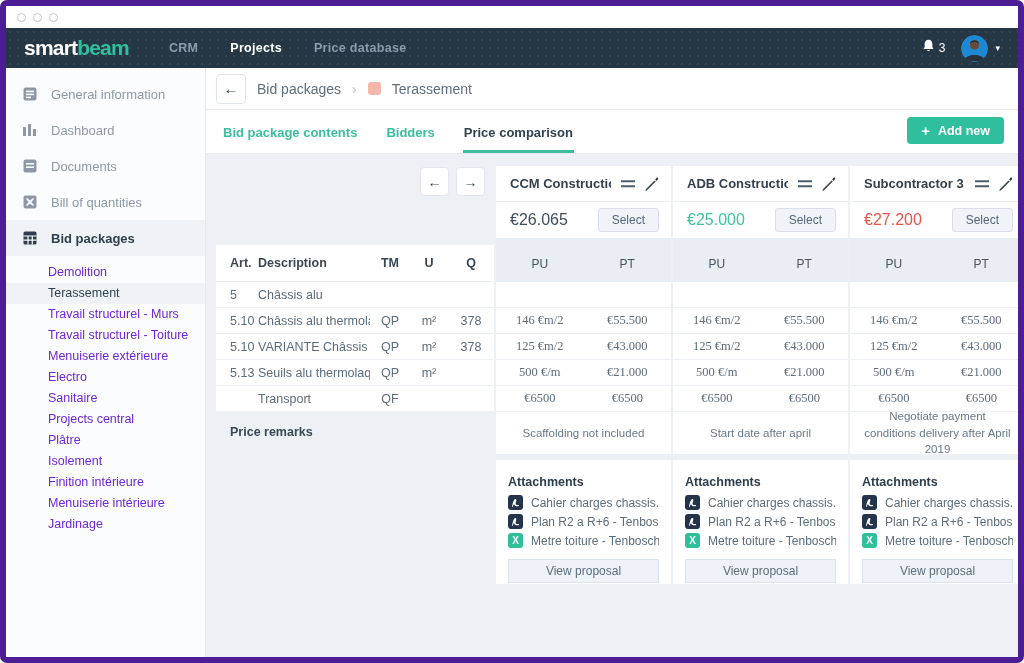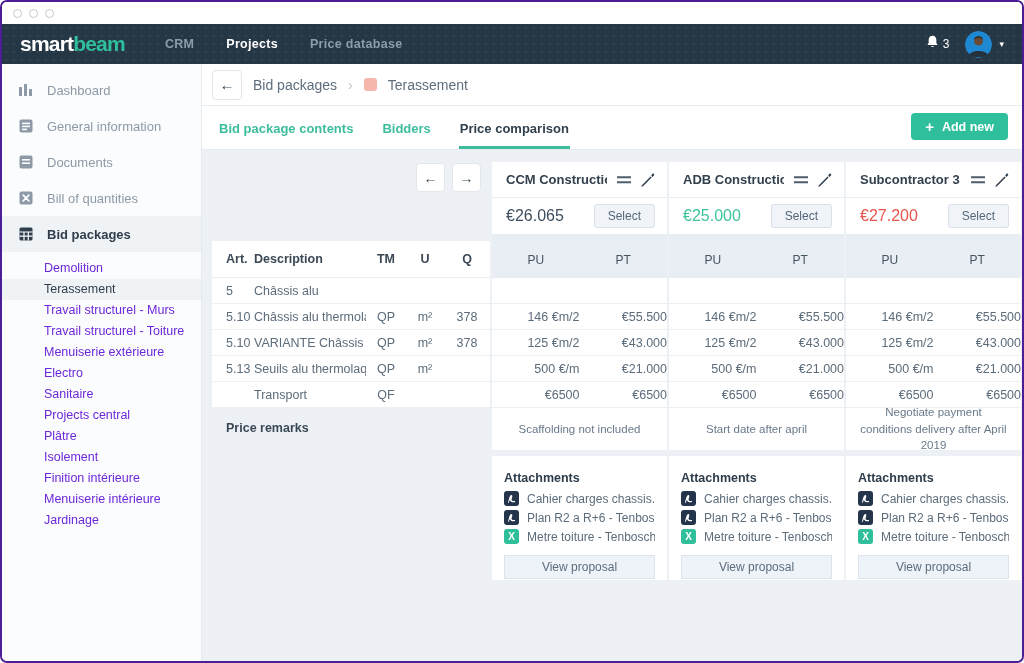--- a/index.html
+++ b/index.html
@@ -1,17 +1,17 @@
 <!DOCTYPE html>
 <html><head>
 <meta charset="utf-8">
 <style>
   * { margin:0; padding:0; box-sizing:border-box; }
   body { background:#fff; font-family:"Liberation Sans", sans-serif; width:1024px; height:663px; }
-  .window { width:1024px; height:663px; border:2px solid #4c1d95; border-radius:7px; overflow:hidden;
+  .window { width:1024px; height:663px; border:6px solid #4c1d95; border-radius:7px; overflow:hidden;
             background:#fff; box-shadow:0 1px 4px rgba(0,0,0,.12); display:flex; flex-direction:column; }
   
   .chrome-bar { height:22px; background:#fff; display:flex; align-items:center; gap:7px; padding:0 11px; flex:none; }
   .tl-dot { width:9px; height:9px; border-radius:50%; border:1px solid #c3c9cf; background:#fff; }
   
   .navbar { height:40px; flex:none; background:#253645;
             background-image:radial-gradient(rgba(255,255,255,.07) 1px, transparent 1.3px);
             background-size:8px 8px; display:flex; align-items:center; padding:0 18px; }
   .logo { font-size:21px; font-weight:bold; letter-spacing:-0.8px; color:#fff; cursor:pointer; }
   .logo .logo-green { color:#2fbf9d; }
@@ -80,21 +80,21 @@
              font-size:12.5px; font-weight:bold; color:#3a4855; }
   .trow { height:26px; background:#fff; border-bottom:1px solid #eceff3; display:flex; align-items:center;
           font-size:12.5px; color:#5c6c7b; }
   .c-art { width:42px; padding-left:14px; flex:none; }
   .c-desc { flex:1; min-width:0; white-space:nowrap; overflow:hidden; }
   .c-tm { width:40px; text-align:center; flex:none; }
   .c-u { width:38px; text-align:center; flex:none; }
   .c-q { width:46px; text-align:center; flex:none; }
   .brow { height:26px; background:#fff; border-bottom:1px solid #eceff3; display:flex; align-items:center;
           font-size:12.5px; color:#5c6c7b; }
-  .brow .half { width:50%; text-align:right; }
+  .brow .half { width:50%; text-align:center;font-family:Liberation Serif, serif; }
   .remark-left { height:42px; padding:13px 0 0 14px; font-size:12.5px; font-weight:bold; color:#3a4855; }
   .b-remark { height:42px; background:#fff; display:flex; align-items:center; justify-content:center;
               text-align:center; font-size:11.5px; color:#69798a; padding:0 14px; line-height:1.45; }
   .gap6 { height:6px; }
   .attach-card { height:124px; background:#fff; padding:15px 12px; }
   .attach-title { font-size:12.5px; font-weight:bold; color:#2e3d4b; margin-bottom:6px; }
   .attach-item { display:flex; align-items:center; gap:8px; margin:4px 0; font-size:12px; color:#5c6c7b; cursor:pointer; }
   .attach-item .fname { white-space:nowrap; overflow:hidden; }
   .file-badge { width:15px; height:15px; border-radius:3px; flex:none; display:flex; align-items:center; justify-content:center; }
   .file-pdf { background:#24344a; }
@@ -141,38 +141,38 @@
       </span>
       <span class="caret">▾</span>
     </div>
   </div>
 
   <div class="app">
     <aside class="sidebar">
       <div class="side-menu" id="sidebar-menu">
           <div class="side-item">
             <span class="ic">
-              <svg width="16" height="16" viewBox="0 0 16 16" fill="currentColor">
-                <rect x="1" y="5" width="3" height="9" rx=".5"></rect>
-                <rect x="6" y="2" width="3" height="12" rx=".5"></rect>
-                <rect x="11" y="7" width="3" height="7" rx=".5"></rect>
-              </svg>
-            </span>
-            <span>Dashboard</span>
-          </div>
-          <div class="side-item">
-            <span class="ic">
               <svg width="16" height="16" viewBox="0 0 16 16">
                 <rect x="1.5" y="1.5" width="13" height="13" rx="2" fill="currentColor"></rect>
                 <rect x="4" y="4.6" width="8" height="1.6" fill="#fbfcfd"></rect>
                 <rect x="4" y="7.6" width="8" height="1.6" fill="#fbfcfd"></rect>
                 <rect x="4" y="10.6" width="5" height="1.6" fill="#fbfcfd"></rect>
               </svg>
             </span>
             <span>General information</span>
+          </div>
+          <div class="side-item">
+            <span class="ic">
+              <svg width="16" height="16" viewBox="0 0 16 16" fill="currentColor">
+                <rect x="1" y="5" width="3" height="9" rx=".5"></rect>
+                <rect x="6" y="2" width="3" height="12" rx=".5"></rect>
+                <rect x="11" y="7" width="3" height="7" rx=".5"></rect>
+              </svg>
+            </span>
+            <span>Dashboard</span>
           </div>
           <div class="side-item">
             <span class="ic">
               <svg width="16" height="16" viewBox="0 0 16 16">
                 <rect x="1.5" y="1.5" width="13" height="13" rx="2" fill="currentColor"></rect>
                 <rect x="4" y="5" width="8" height="1.6" fill="#fbfcfd"></rect>
                 <rect x="4" y="8.4" width="8" height="1.6" fill="#fbfcfd"></rect>
               </svg>
             </span>
             <span>Documents</span>

